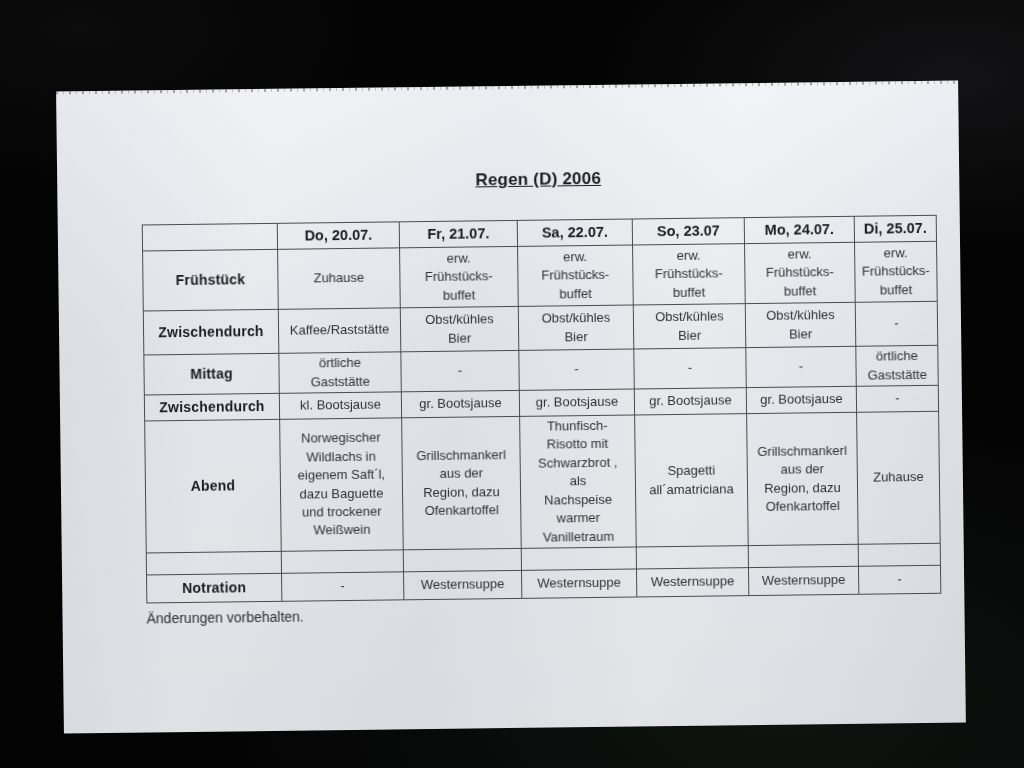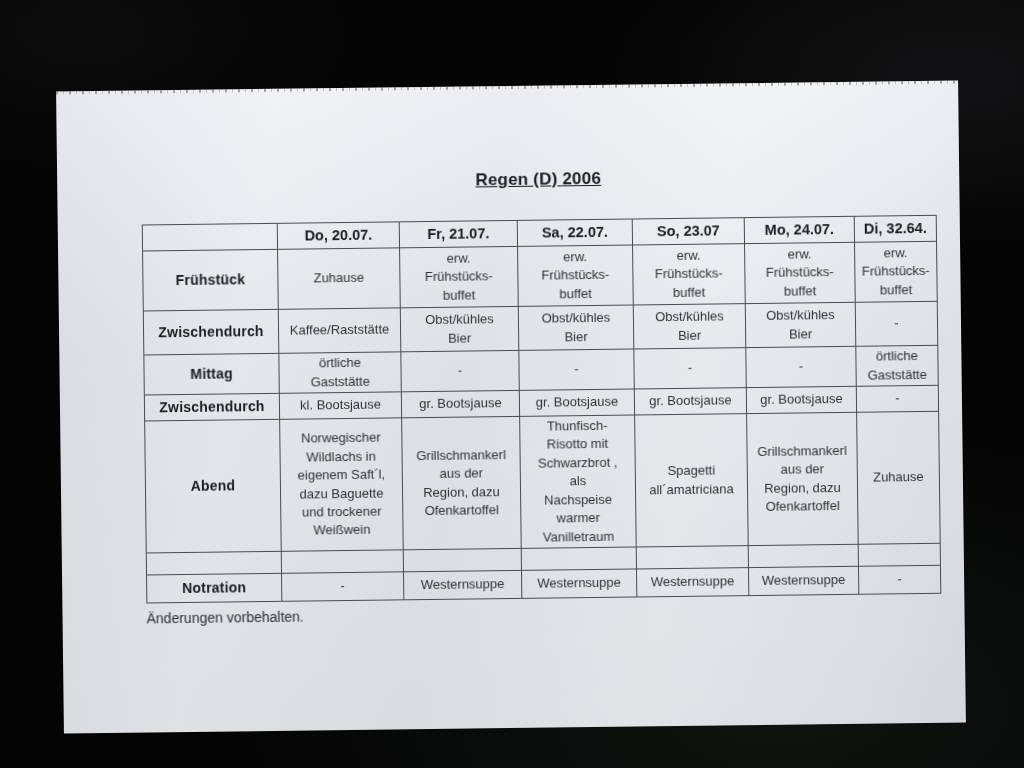--- a/index.html
+++ b/index.html
@@ -121,21 +121,21 @@
         <col style="width:82px">
       </colgroup>
       <tbody>
         <tr class="rh-head">
           <th class="row-label"></th>
           <th class="day-header">Do, 20.07.</th>
           <th class="day-header">Fr, 21.07.</th>
           <th class="day-header">Sa, 22.07.</th>
           <th class="day-header">So, 23.07</th>
           <th class="day-header">Mo, 24.07.</th>
-          <th class="day-header">Di, 32.64.</th>
+          <th class="day-header">Di, 25.07.</th>
         </tr>
 
         <tr class="rh-break">
           <th class="row-label">Frühstück</th>
           <td>Zuhause</td>
           <td>erw.
 Frühstücks-
 buffet</td>
           <td>erw.
 Frühstücks-

